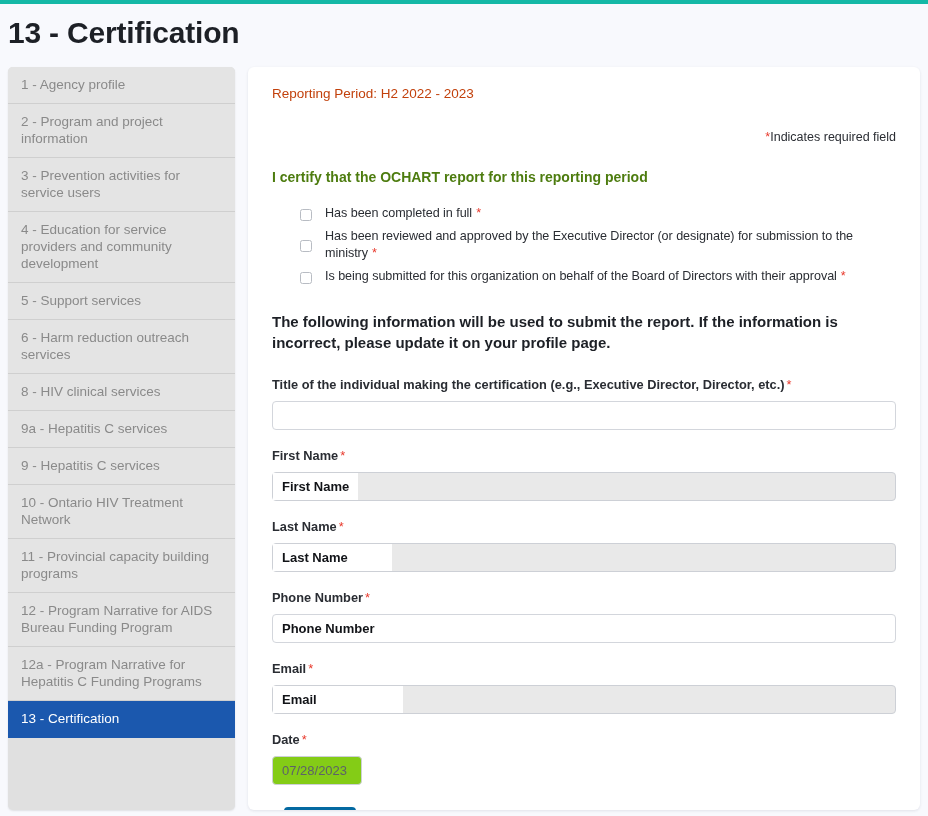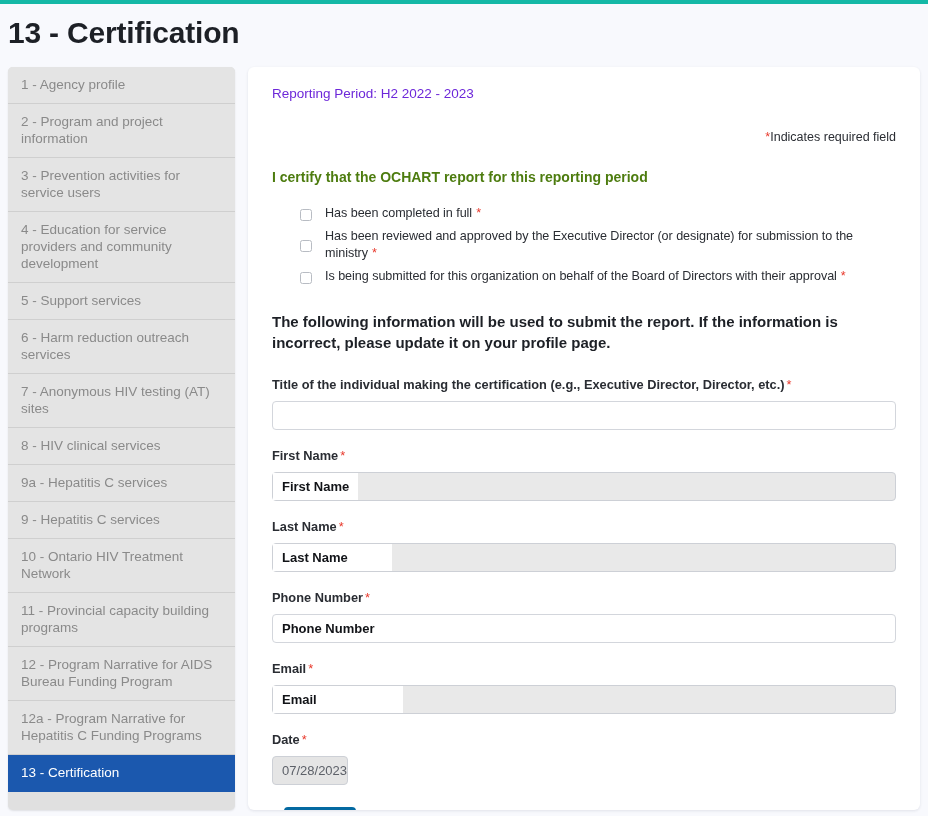--- a/index.html
+++ b/index.html
@@ -84,21 +84,21 @@
     box-shadow: 0 1px 3px rgba(20,30,60,0.10);
     box-sizing: border-box;
     overflow: hidden;
   }
   .card-inner {
     padding: 18px 24px 0 24px;
   }
 
   .reporting-period {
     font-size: 13.5px;
-    color: #6d28d9;
+    color: #c2410c;
     line-height: 18px;
     margin-bottom: 26px;
   }
   .required-note {
     text-align: right;
     font-size: 12.5px;
     color: #2a2d33;
     margin-bottom: 23px;
     line-height: 16px;
   }
@@ -195,22 +195,22 @@
     padding: 0 9px 0 9px;
     box-sizing: border-box;
     white-space: nowrap;
   }
   .input.plain-value {
     font-weight: 700;
     color: #111317;
   }
 
   .input.date {
-    width: 76px;
-    background: #e5e5e5;
+    width: 90px;
+    background: #84cc16;
     border-color: #cdd0d6;
     color: #5d6169;
     font-weight: 400;
     font-size: 13px;
     margin-bottom: 22px;
   }
 
   .submit-btn {
     display: inline-flex;
     align-items: center;
@@ -247,23 +247,20 @@
     <div class="nav-item two-line">
       <span>4 - Education for service providers and community development</span>
     </div>
     <div class="nav-item">
       <span>5 - Support services</span>
     </div>
     <div class="nav-item">
       <span>6 - Harm reduction outreach services</span>
     </div>
     <div class="nav-item">
-      <span>7 - Anonymous HIV testing (AT) sites</span>
-    </div>
-    <div class="nav-item">
       <span>8 - HIV clinical services</span>
     </div>
     <div class="nav-item">
       <span>9a - Hepatitis C services</span>
     </div>
     <div class="nav-item">
       <span>9 - Hepatitis C services</span>
     </div>
     <div class="nav-item">
       <span>10 - Ontario HIV Treatment Network</span>

